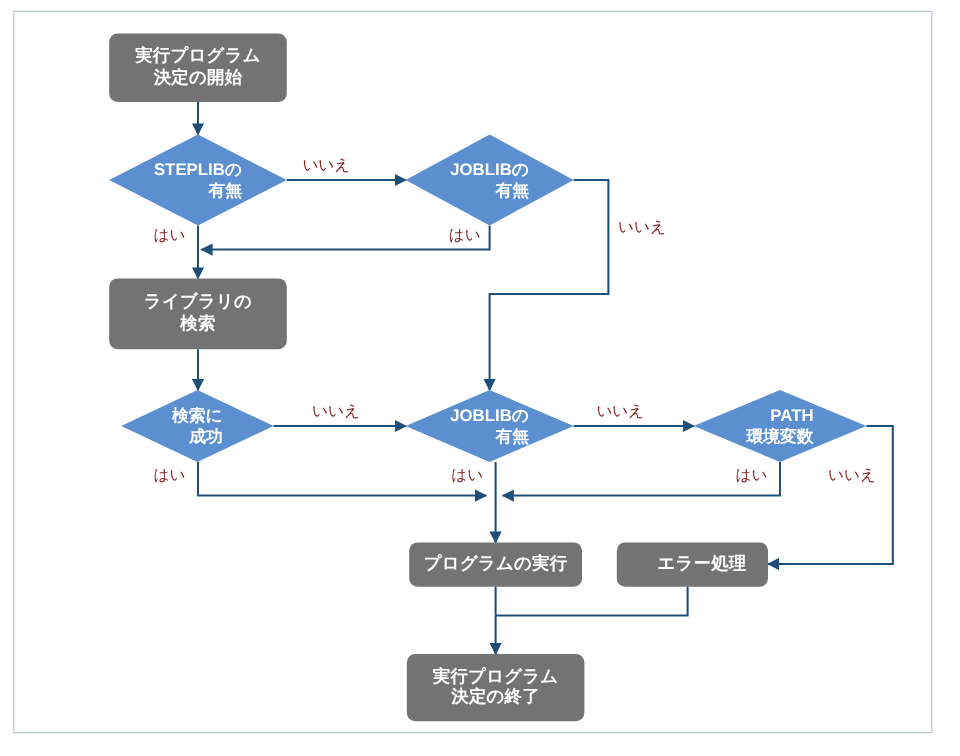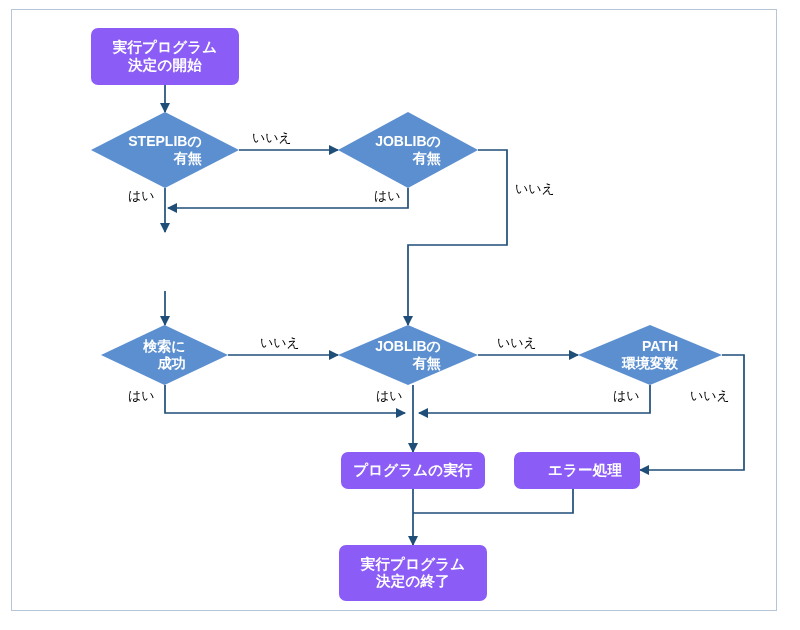--- a/index.html
+++ b/index.html
@@ -43,21 +43,21 @@
     display: flex;
     align-items: center;
     justify-content: center;
     text-align: center;
     color: #ffffff;
     font-weight: bold;
     line-height: 1.2;
     white-space: pre-line;
   }
   .proc {
-    background: #8b5cf6;
+    background: #737373;
     border-radius: 7px;
     font-size: 14.5px;
     letter-spacing: 0.2px;
   }
   .decision {
     background: transparent;
     font-size: 14px;
   }
   .decision .dia-shape {
     position: absolute;
@@ -68,21 +68,21 @@
     position: relative;
     z-index: 2;
     color: #ffffff;
     font-weight: bold;
     line-height: 1.18;
     white-space: pre-line;
     text-align: right;
   }
   .edge-label {
     position: absolute;
-    color: #000000;
+    color: #7f1d1d;
     font-size: 13px;
     font-weight: normal;
     white-space: nowrap;
     line-height: 1;
     font-family: "Liberation Sans", "DejaVu Sans", sans-serif;
   }
 </style>
 </head>
 <body>
 
@@ -145,20 +145,24 @@
   </div>
 
   <div class="node decision" style="left:338px; top:112px; width:140px; height:76px;">
     <svg class="dia-shape" viewBox="0 0 140 76" preserveAspectRatio="none">
       <polygon points="70,0 140,38 70,76 0,38" fill="#5b8fd0"></polygon>
     </svg>
     <span class="dia-label">JOBLIBの
 有無</span>
   </div>
 
+  <div class="node proc" style="left:91px; top:232px; width:148px; height:59px;">
+    <span>ライブラリの
+検索</span>
+  </div>
 
   <div class="node decision" style="left:101px; top:325px; width:127px; height:60px;">
     <svg class="dia-shape" viewBox="0 0 127 60" preserveAspectRatio="none">
       <polygon points="63.5,0 127,30 63.5,60 0,30" fill="#5b8fd0"></polygon>
     </svg>
     <span class="dia-label">検索に
 成功</span>
   </div>
 
   <div class="node decision" style="left:338px; top:325px; width:140px; height:60px;">

